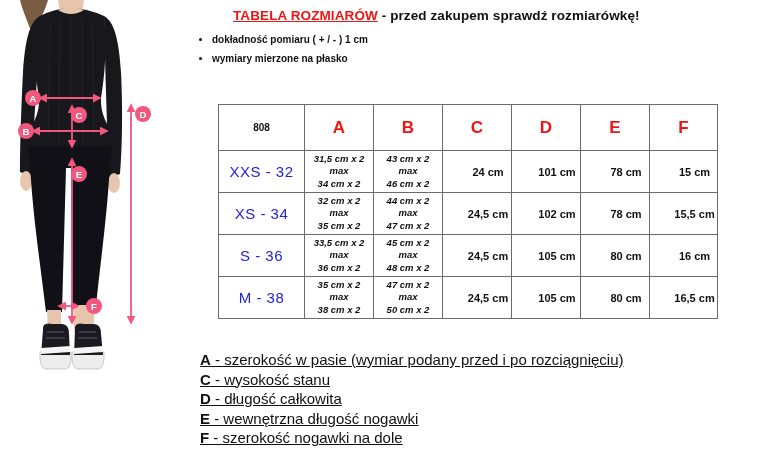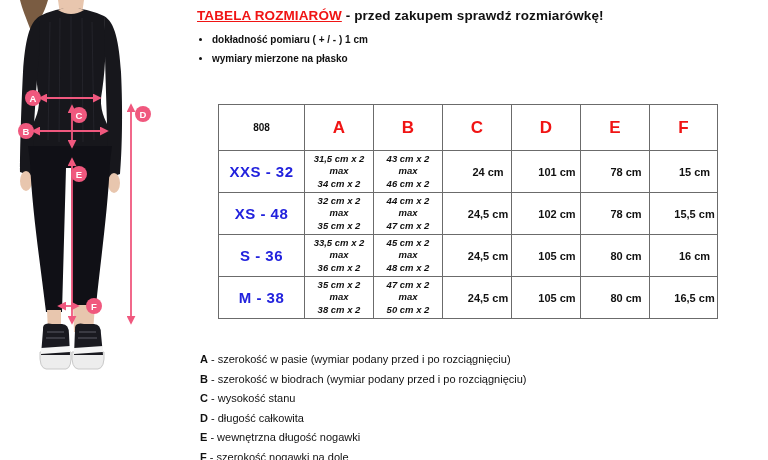--- a/index.html
+++ b/index.html
@@ -16,37 +16,37 @@
   }
   
   .photo{position:absolute;left:0;top:0;width:200px;height:400px;}
   .ann-line{stroke:var(--annotation-pink);stroke-width:1.8;fill:none;}
   .ann-fill{fill:var(--annotation-pink);}
   .ann-circle{fill:var(--annotation-pink);}
   .ann-letter{fill:#ffffff;font-family:"Liberation Sans",sans-serif;font-size:9.5px;font-weight:bold;text-anchor:middle;}
   .rib{stroke:#2e2e36;stroke-width:1;opacity:.55;}
   
   .header-block{position:absolute;left:197px;top:8px;width:560px;}
-  .title{font-size:13.5px;font-weight:bold;letter-spacing:.1px;}
+  .title{font-size:13.5px;font-weight:bold;letter-spacing:.1px;margin-left:36px;}
   .title .hl{color:var(--accent-red);text-decoration:underline;}
   .bullets{margin:7px 0 0 0;padding-left:15px;list-style:disc;}
   .bullets li{font-size:10px;font-weight:bold;line-height:19px;}
   
   .size-table{position:absolute;left:218px;top:104px;border-collapse:collapse;table-layout:fixed;}
   .size-table td,.size-table th{border:1px solid var(--table-border);text-align:center;vertical-align:middle;padding:0;}
   .size-table tr{height:42px;}
   .size-table tr.head{height:46px;}
   .model-cell{font-size:10px;font-weight:bold;}
   th.measure{font-size:17px;font-weight:bold;color:var(--accent-red);}
-  td.size-cell{font-size:15px;font-weight:bold;color:var(--size-blue);letter-spacing:.5px;}
+  td.size-cell{font-size:15px;font-weight:normal;color:var(--size-blue);letter-spacing:.5px;}
   td.cell-ab{font-size:9.5px;font-weight:bold;white-space:pre-line;line-height:1.3;font-style:italic;}
   td.cell-cf{font-size:11px;font-weight:bold;padding-left:22px;}
   
   .legend{position:absolute;left:200px;top:350px;}
-  .legend-line{font-size:11px;line-height:19.5px;}
+  .legend-line{font-size:15px;line-height:19.5px;text-decoration:underline;}
   .legend-line b{font-weight:bold;}
 </style>
 </head>
 <body>
 
 <div class="canvas">
 
   <svg class="photo" viewBox="0 0 200 400" width="200" height="400">
     <defs>
       <marker id="arrow" viewBox="0 0 10 10" refX="8" refY="5" markerWidth="5" markerHeight="5" orient="auto-start-reverse">
@@ -157,21 +157,21 @@
 34 cm x 2</td>
           <td class="cell-ab">43 cm x 2
 max
 46 cm x 2</td>
           <td class="cell-cf">24 cm</td>
           <td class="cell-cf">101 cm</td>
           <td class="cell-cf">78 cm</td>
           <td class="cell-cf">15 cm</td>
         </tr>
         <tr>
-          <td class="size-cell">XS - 48</td>
+          <td class="size-cell">XS - 34</td>
           <td class="cell-ab">32 cm x 2
 max
 35 cm x 2</td>
           <td class="cell-ab">44 cm x 2
 max
 47 cm x 2</td>
           <td class="cell-cf">24,5 cm</td>
           <td class="cell-cf">102 cm</td>
           <td class="cell-cf">78 cm</td>
           <td class="cell-cf">15,5 cm</td>
@@ -200,20 +200,19 @@
           <td class="cell-cf">24,5 cm</td>
           <td class="cell-cf">105 cm</td>
           <td class="cell-cf">80 cm</td>
           <td class="cell-cf">16,5 cm</td>
         </tr>
       </tbody>
   </table>
 
   <div class="legend">
       <div class="legend-line"><b>A</b> - szerokość w pasie (wymiar podany przed i po rozciągnięciu)</div>
-      <div class="legend-line"><b>B</b> - szerokość w biodrach (wymiar podany przed i po rozciągnięciu)</div>
       <div class="legend-line"><b>C</b> - wysokość stanu</div>
       <div class="legend-line"><b>D</b> - długość całkowita</div>
       <div class="legend-line"><b>E</b> - wewnętrzna długość nogawki</div>
       <div class="legend-line"><b>F</b> - szerokość nogawki na dole</div>
     </div>
 
 </div>
 
 </body></html>

